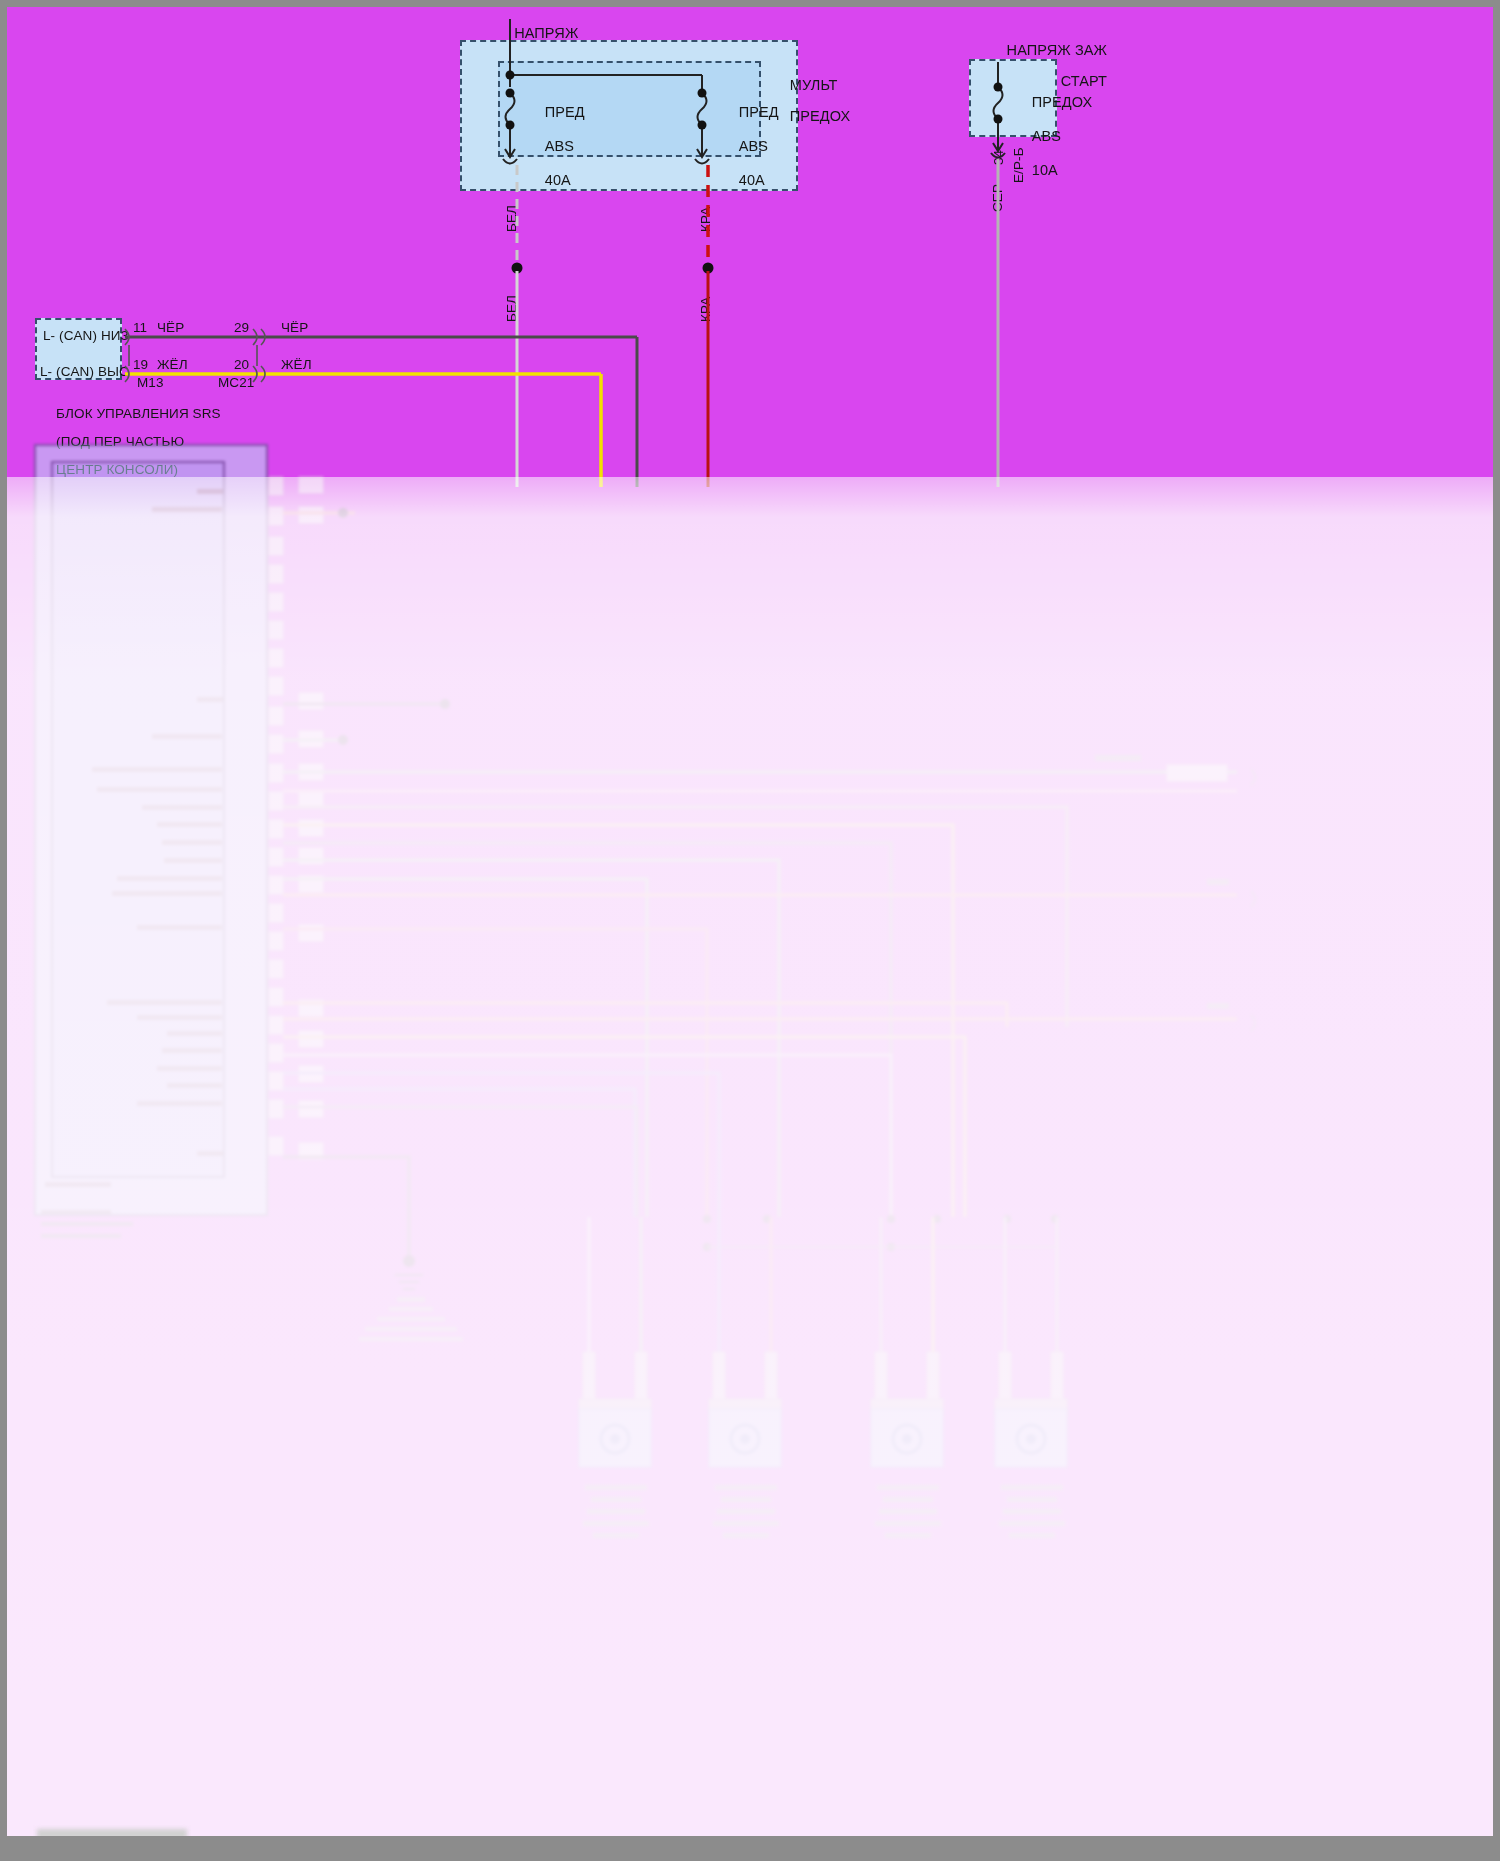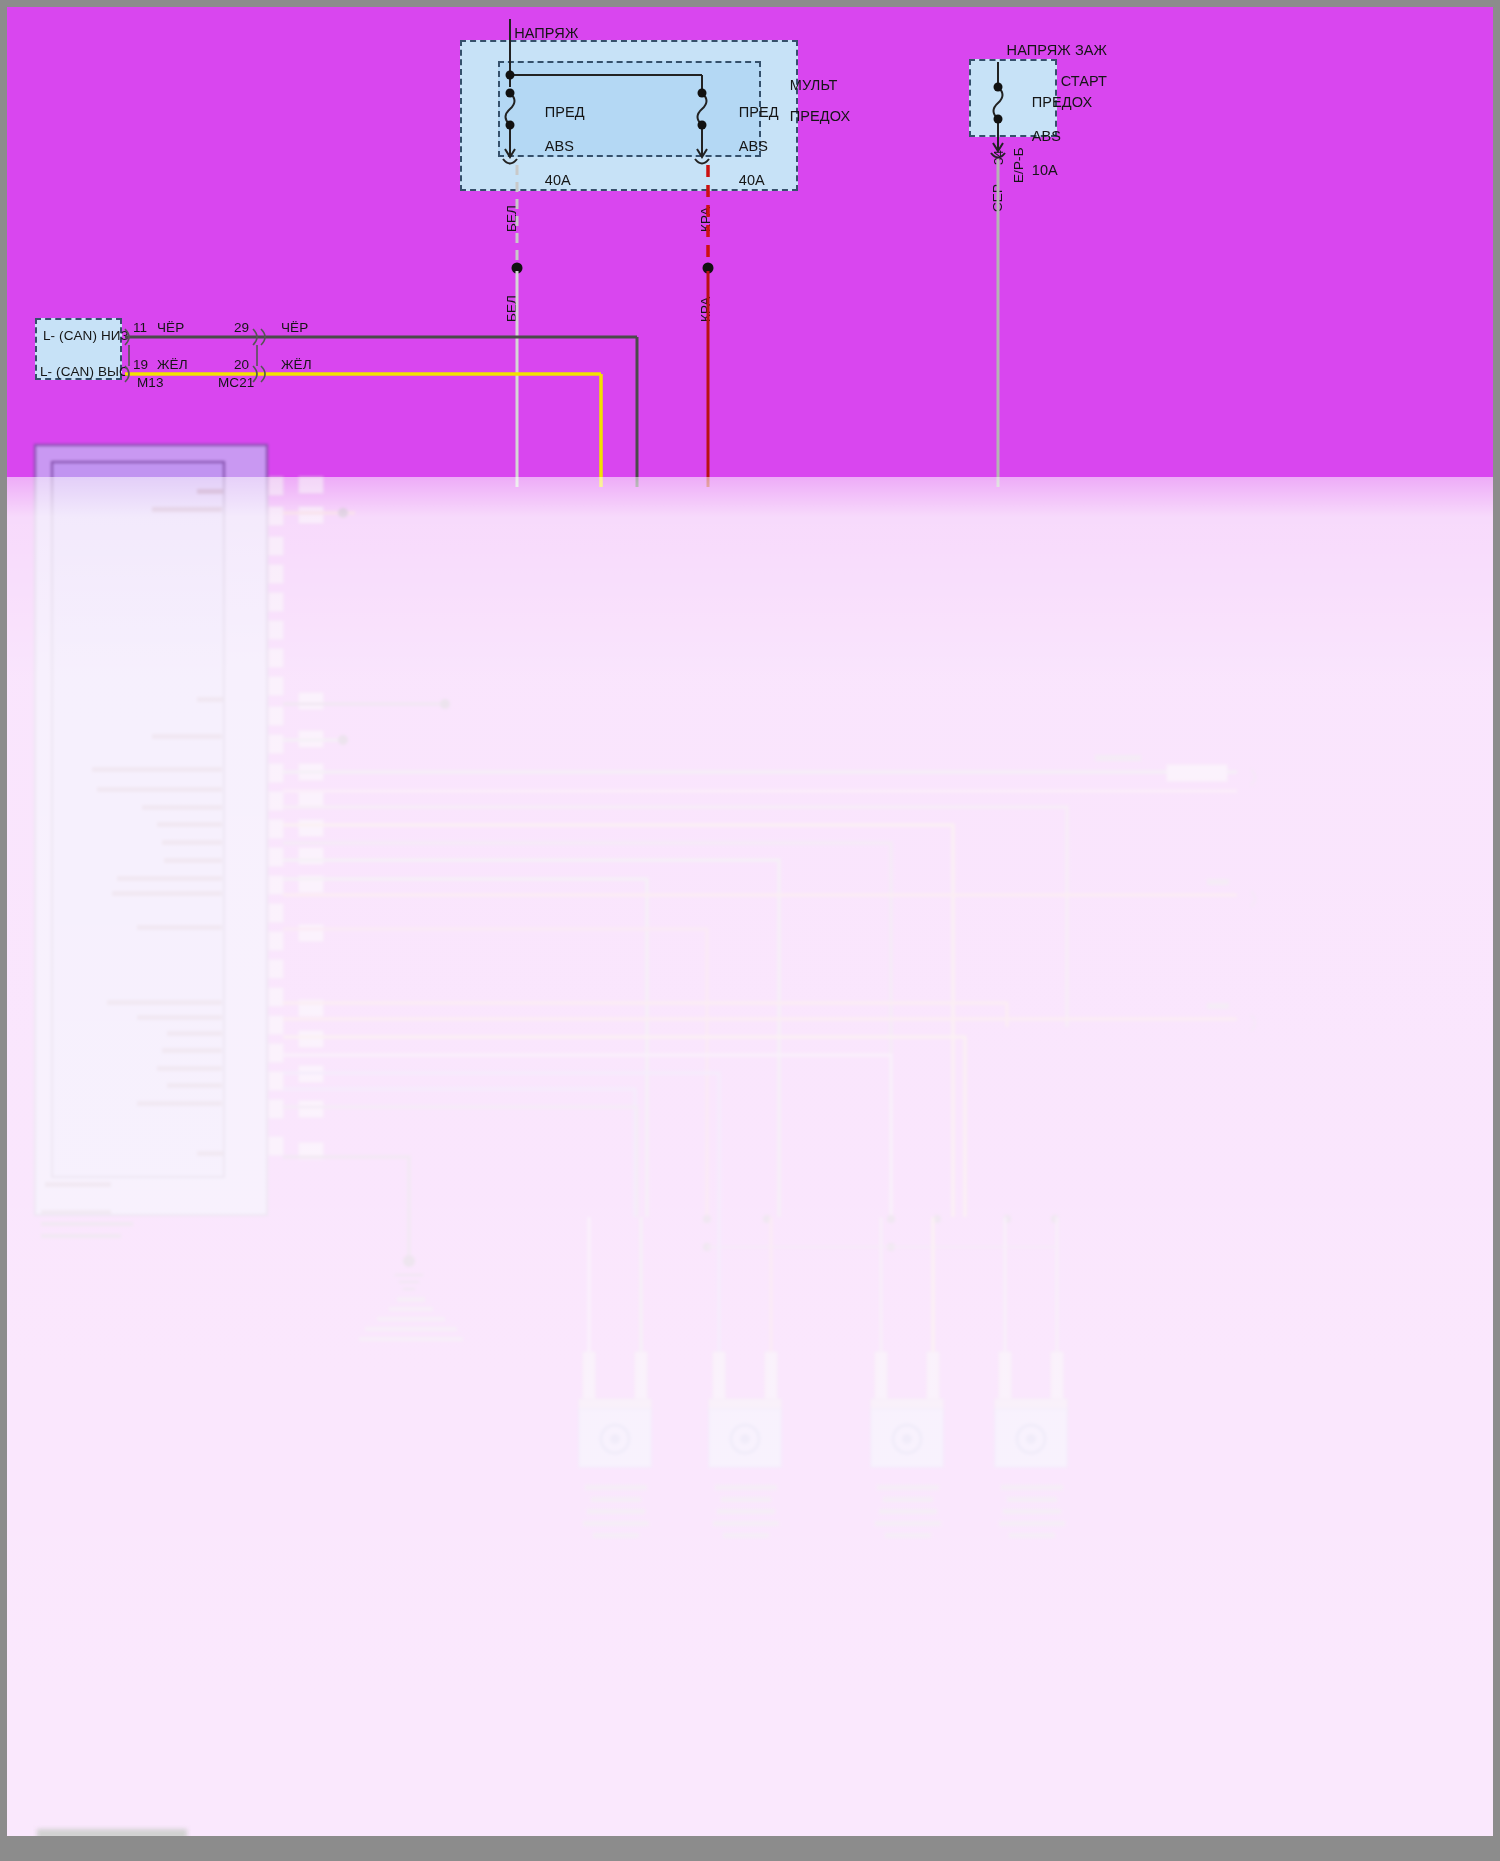--- a/index.html
+++ b/index.html
@@ -92,20 +92,25 @@
 
     <div class="lbl sm" style="left:227px;top:313px;">29</div>
     <div class="lbl sm" style="left:227px;top:350px;">20</div>
 
     <div class="lbl sm" style="left:274px;top:313px;">ЧЁР</div>
     <div class="lbl sm" style="left:274px;top:350px;">ЖЁЛ</div>
 
     <div class="lbl sm" style="left:130px;top:368px;">M13</div>
     <div class="lbl sm" style="left:211px;top:368px;">MC21</div>
 
+    <div class="lbl sm" style="left:26px;top:386px;line-height:14px;">
+      <span>БЛОК УПРАВЛЕНИЯ SRS</span><br>
+      <span>(ПОД ПЕР ЧАСТЬЮ</span><br>
+      <span>ЦЕНТР КОНСОЛИ)</span>
+    </div>
 
     <div class="lbl sm vert" style="left:497px;top:225px;transform:rotate(-90deg);">БЕЛ</div>
     <div class="lbl sm vert" style="left:497px;top:315px;transform:rotate(-90deg);">БЕЛ</div>
     <div class="lbl sm vert" style="left:691px;top:225px;transform:rotate(-90deg);">КРА</div>
     <div class="lbl sm vert" style="left:691px;top:315px;transform:rotate(-90deg);">КРА</div>
     <div class="lbl sm vert" style="left:983px;top:205px;transform:rotate(-90deg);">СЕР</div>
     <div class="lbl sm vert" style="left:984px;top:158px;transform:rotate(-90deg);">34</div>
     <div class="lbl sm vert" style="left:1004px;top:176px;transform:rotate(-90deg);">E/P-Б</div>
 
     <svg width="1500" height="480">

